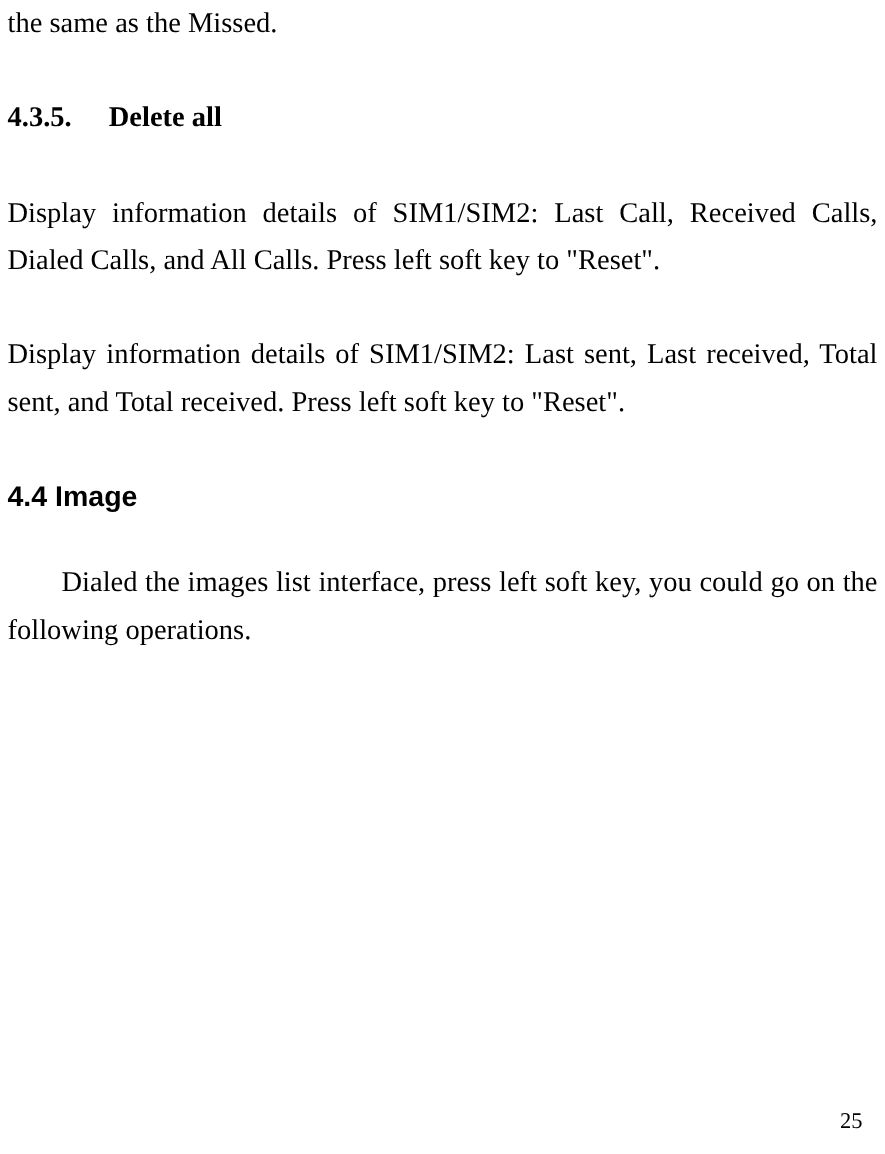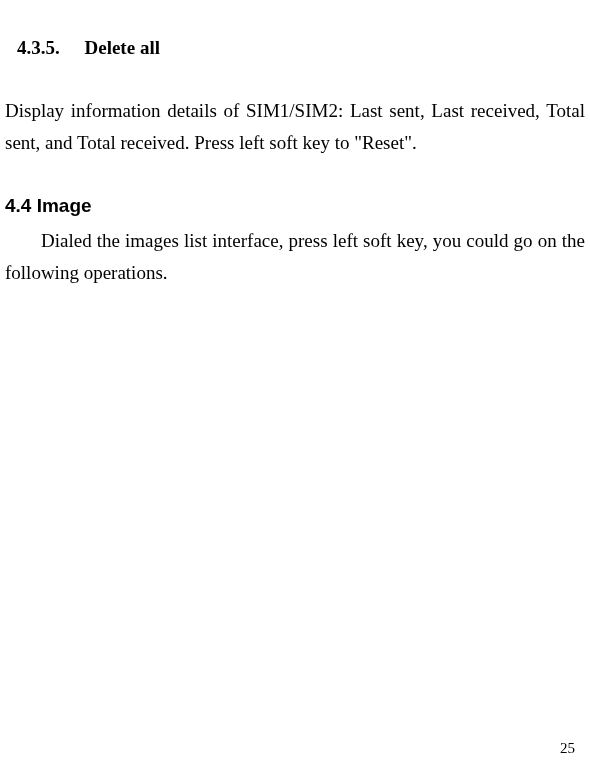--- a/index.html
+++ b/index.html
@@ -20,59 +20,60 @@
       font-size: 19px;
       line-height: 1.65;
     }
     .fragment-top {
       margin-bottom: 32px;
     }
     .heading {
       font-weight: bold;
       margin-bottom: 32px;
       margin-top: 32px;
-      margin-left: 12px;
     }
     .heading .number {
       display: inline-block;
       margin-right: 20px;
     }
     .body-text {
       text-align: justify;
       margin-bottom: 32px;
     }
     .section-heading {
       font-weight: bold;
       font-family: Arial, Helvetica, sans-serif;
       font-size: 19px;
       margin-top: 32px;
-      margin-bottom: 4px;
+      margin-bottom: 26px;
     }
     .image-body {
       text-align: justify;
       text-indent: 36px;
     }
     .page-number {
       position: absolute;
       bottom: 12px;
       right: 15px;
       font-size: 15px;
     }
   </style>
 </head>
 <body>
 
 <div class="page-content">
 
+  <p class="fragment-top">the same as the Missed.</p>
 
   <div class="heading">
     <span class="number">4.3.5.</span>
     <span>Delete all</span>
   </div>
 
+  <p class="body-text">Display information details of SIM1/SIM2: Last Call, Received Calls, Dialed Calls, and All Calls. Press left soft key to "Reset".</p>
 
   <p class="body-text">Display information details of SIM1/SIM2: Last sent, Last received, Total sent, and Total received. Press left soft key to "Reset".</p>
 
   <div class="section-heading">4.4 Image</div>
   <p class="image-body">Dialed the images list interface, press left soft key, you could go on the following operations.</p>
 
 </div>
 
 <div class="page-number">25</div>
 

